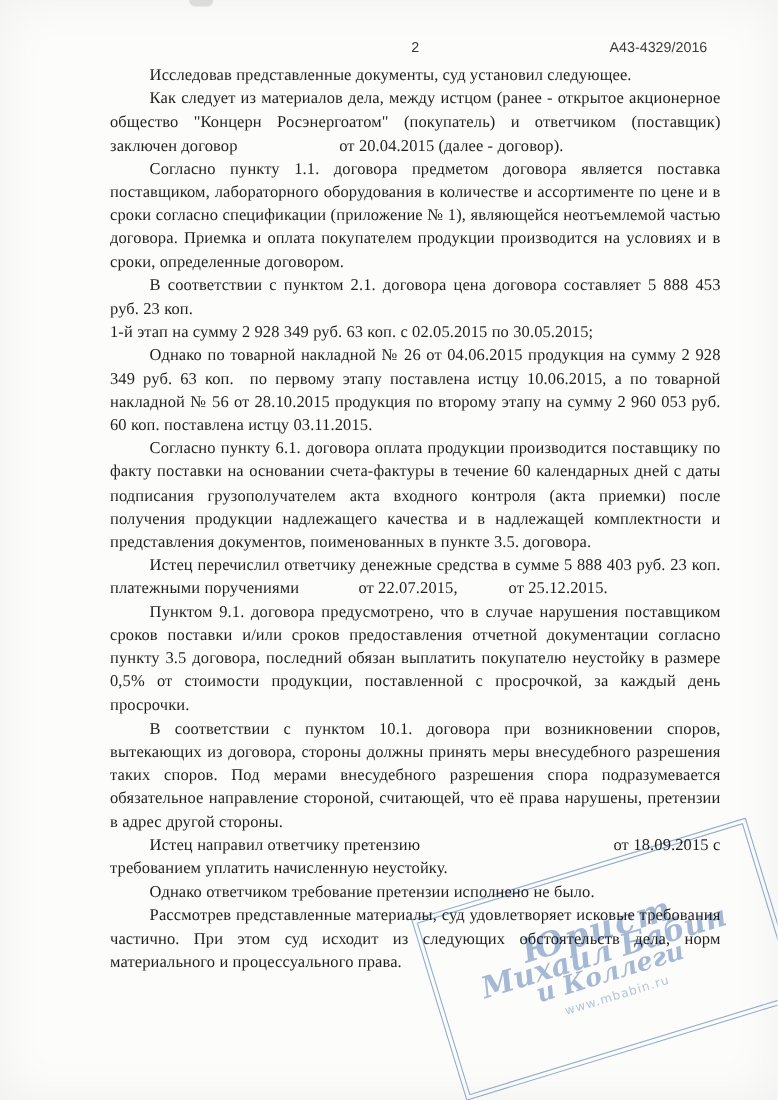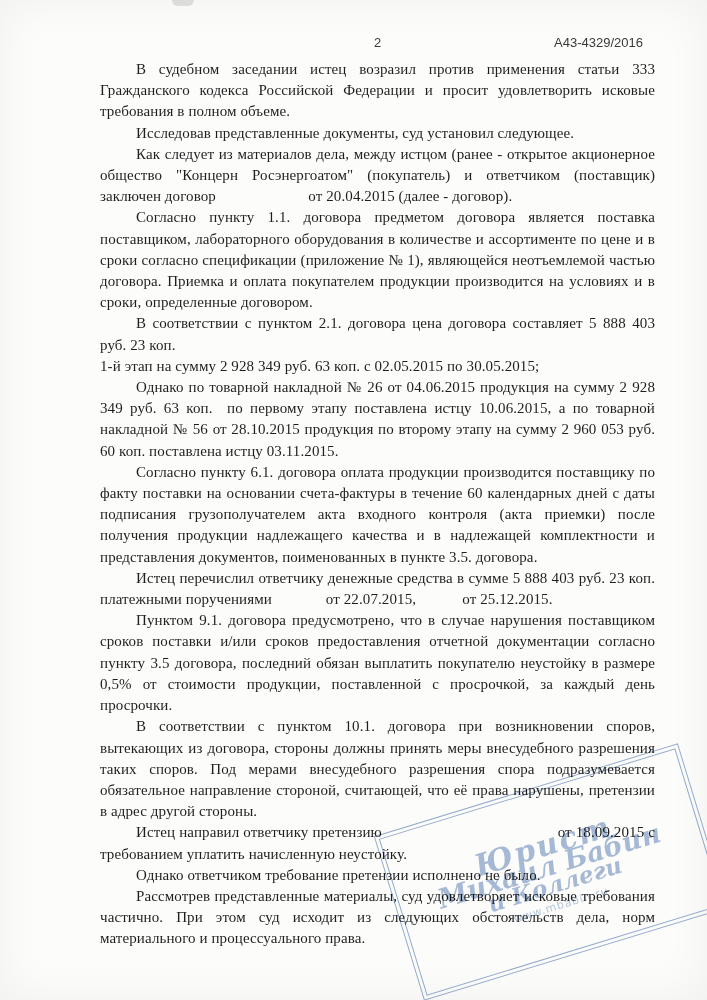--- a/index.html
+++ b/index.html
@@ -117,25 +117,24 @@
 <div class="page">
 
   <div class="scan-smudge"></div>
 
   <div class="page-header">
     <span class="page-number">2</span>
     <span class="case-number">А43-4329/2016</span>
   </div>
 
   <div class="content">
-    <p>В судебном заседании истец возразил против применения статьи 333 Гражданского кодекса Российской Федерации и просит удовлетворить исковые требования в полном объеме.</p>
     <p>Исследовав представленные документы, суд установил следующее.</p>
     <p>Как следует из материалов дела, между истцом (ранее - открытое акционерное общество "Концерн Росэнергоатом" (покупатель) и ответчиком (поставщик) заключен договор&nbsp;&nbsp;&nbsp;&nbsp;&nbsp;&nbsp;&nbsp;&nbsp;&nbsp;&nbsp;&nbsp;&nbsp;&nbsp;&nbsp;&nbsp;&nbsp;&nbsp;&nbsp;&nbsp;&nbsp;&nbsp;&nbsp;&nbsp;&nbsp;от 20.04.2015 (далее - договор).</p>
     <p>Согласно пункту 1.1. договора предметом договора является поставка поставщиком, лабораторного оборудования в количестве и ассортименте по цене и в сроки согласно спецификации (приложение № 1), являющейся неотъемлемой частью договора. Приемка и оплата покупателем продукции производится на условиях и в сроки, определенные договором.</p>
-    <p>В соответствии с пунктом 2.1. договора цена договора составляет 5 888 403 руб. 23 коп.</p>
+    <p>В соответствии с пунктом 2.1. договора цена договора составляет 5 888 453 руб. 23 коп.</p>
     <p class="flush">1-й этап на сумму 2 928 349 руб. 63 коп. с 02.05.2015 по 30.05.2015;</p>
     <p>Однако по товарной накладной № 26 от 04.06.2015 продукция на сумму 2 928 349 руб. 63 коп.&nbsp; по первому этапу поставлена истцу 10.06.2015, а по товарной накладной № 56 от 28.10.2015 продукция по второму этапу на сумму 2 960 053 руб. 60 коп. поставлена истцу 03.11.2015.</p>
     <p>Согласно пункту 6.1. договора оплата продукции производится поставщику по факту поставки на основании счета-фактуры в течение 60 календарных дней с даты подписания грузополучателем акта входного контроля (акта приемки) после получения продукции надлежащего качества и в надлежащей комплектности и представления документов, поименованных в пункте 3.5. договора.</p>
     <p>Истец перечислил ответчику денежные средства в сумме 5 888 403 руб. 23 коп. платежными поручениями&nbsp;&nbsp;&nbsp;&nbsp;&nbsp;&nbsp;&nbsp;&nbsp;&nbsp;&nbsp;&nbsp;&nbsp;&nbsp;&nbsp;от 22.07.2015,&nbsp;&nbsp;&nbsp;&nbsp;&nbsp;&nbsp;&nbsp;&nbsp;&nbsp;&nbsp;&nbsp;&nbsp;от 25.12.2015.</p>
     <p>Пунктом 9.1. договора предусмотрено, что в случае нарушения поставщиком сроков поставки и/или сроков предоставления отчетной документации согласно пункту 3.5 договора, последний обязан выплатить покупателю неустойку в размере 0,5% от стоимости продукции, поставленной с просрочкой, за каждый день просрочки.</p>
     <p>В соответствии с пунктом 10.1. договора при возникновении споров, вытекающих из договора, стороны должны принять меры внесудебного разрешения таких споров. Под мерами внесудебного разрешения спора подразумевается обязательное направление стороной, считающей, что её права нарушены, претензии в адрес другой стороны.</p>
     <p>Истец направил ответчику претензию&nbsp;&nbsp;&nbsp;&nbsp;&nbsp;&nbsp;&nbsp;&nbsp;&nbsp;&nbsp;&nbsp;&nbsp;&nbsp;&nbsp;&nbsp;&nbsp;&nbsp;&nbsp;&nbsp;&nbsp;&nbsp;&nbsp;&nbsp;&nbsp;&nbsp;&nbsp;&nbsp;&nbsp;&nbsp;&nbsp;&nbsp;&nbsp;&nbsp;&nbsp;&nbsp;&nbsp;&nbsp;&nbsp;&nbsp;&nbsp;&nbsp;&nbsp;&nbsp;&nbsp;от 18.09.2015 с требованием уплатить начисленную неустойку.</p>
     <p>Однако ответчиком требование претензии исполнено не было.</p>
     <p>Рассмотрев представленные материалы, суд удовлетворяет исковые требования частично. При этом суд исходит из следующих обстоятельств дела, норм материального и процессуального права.</p>
 

